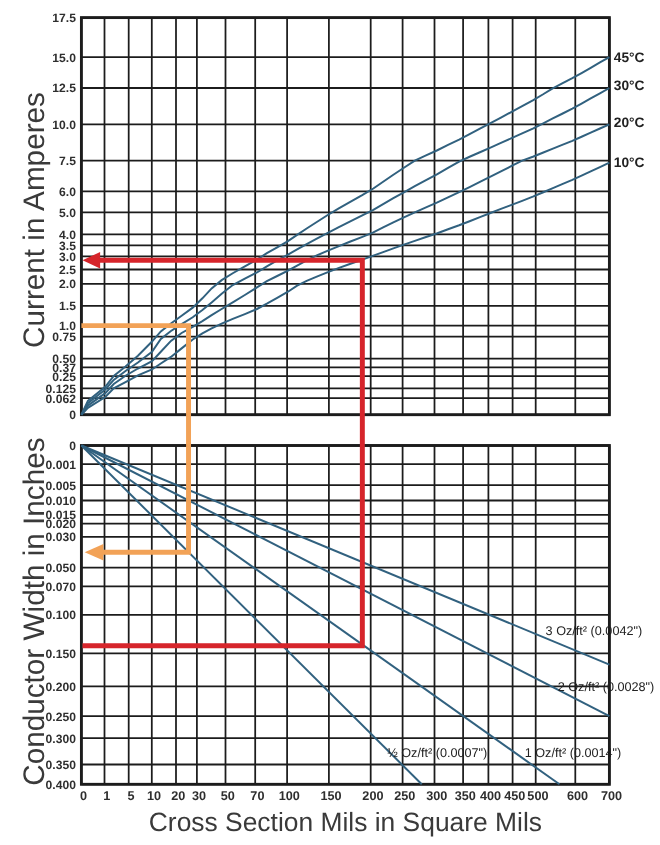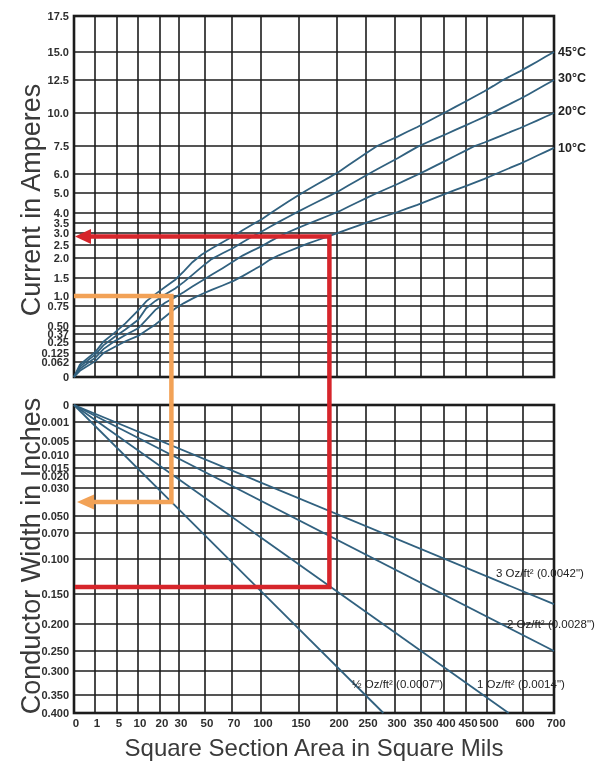--- a/index.html
+++ b/index.html
@@ -186,14 +186,14 @@
         <path d="M 89 236.6 H 329.4 V 587 H 75"></path>
         <polygon points="75,236.6 91,229.1 91,244.1" fill="#d6252b" stroke="none"></polygon>
       </g>
       <g stroke="#f2a257" stroke-width="4.5" fill="none">
         <path d="M 74 296 H 171.4 V 502 H 92"></path>
         <polygon points="77,502 94,494.5 94,509.5" fill="#f2a257" stroke="none"></polygon>
       </g>
     </svg>
   <div id="ytitle1" class="axis-title vert">Current in Amperes</div>
   <div id="ytitle2" class="axis-title vert">Conductor Width in Inches</div>
-  <div id="xtitle" class="axis-title horz">Square Section Area in Square Mils</div>
+  <div id="xtitle" class="axis-title horz">Cross Section Mils in Square Mils</div>
 </div>
 
 </body></html>

